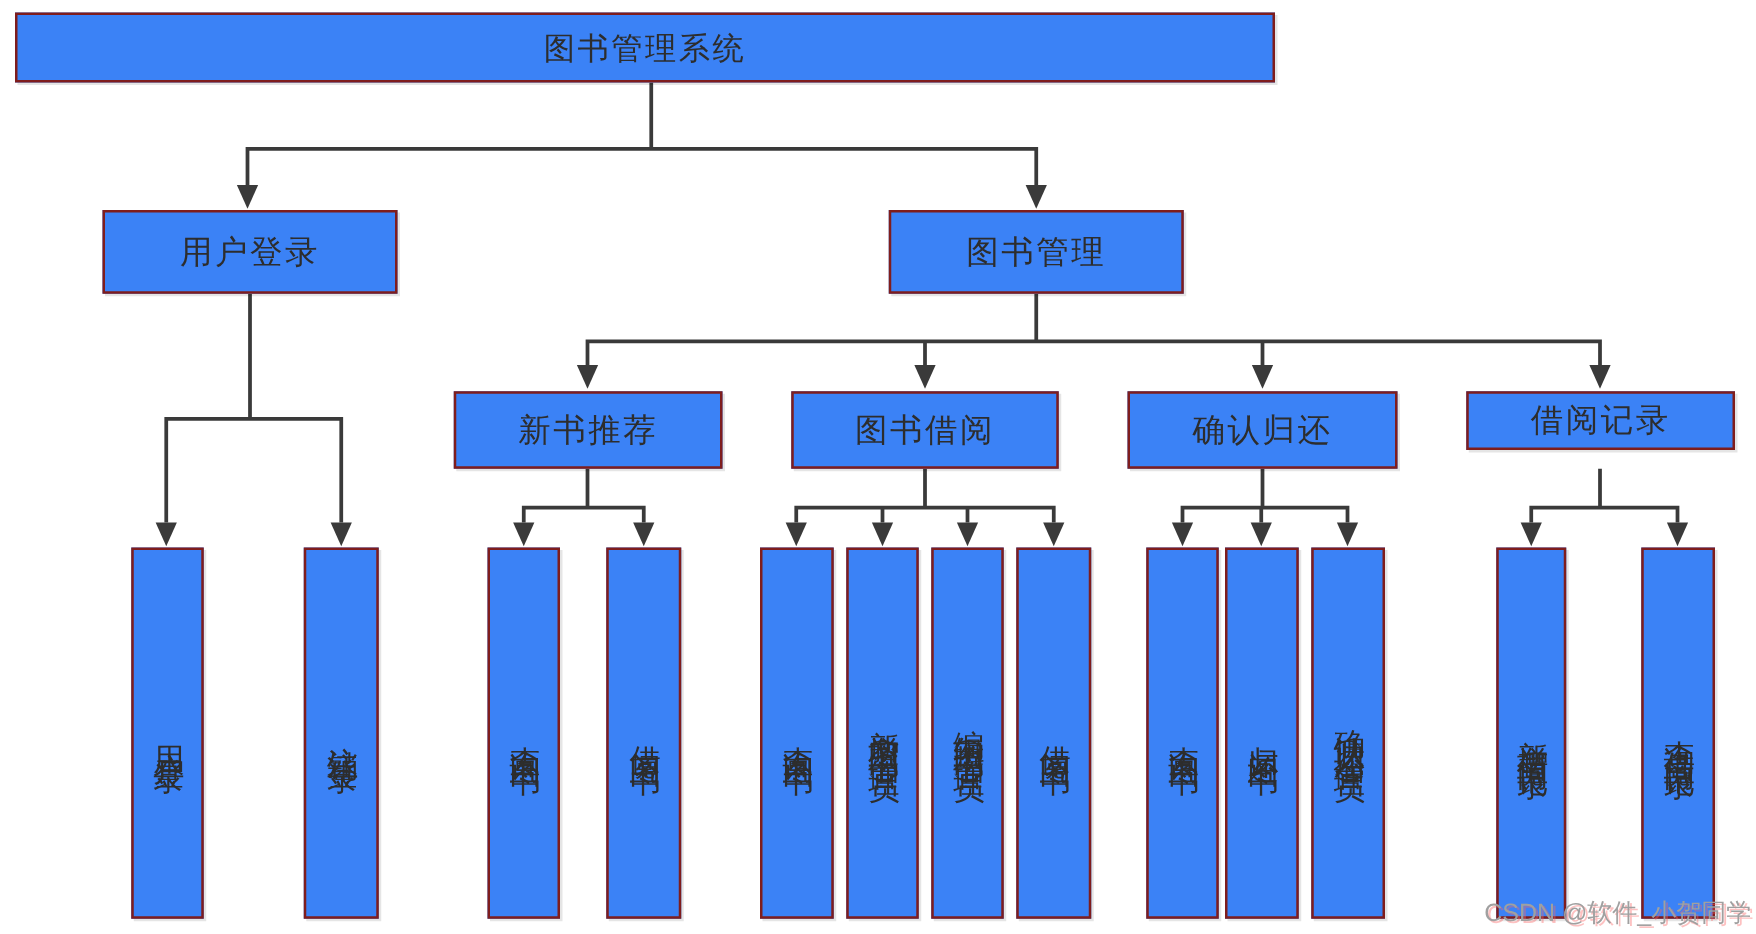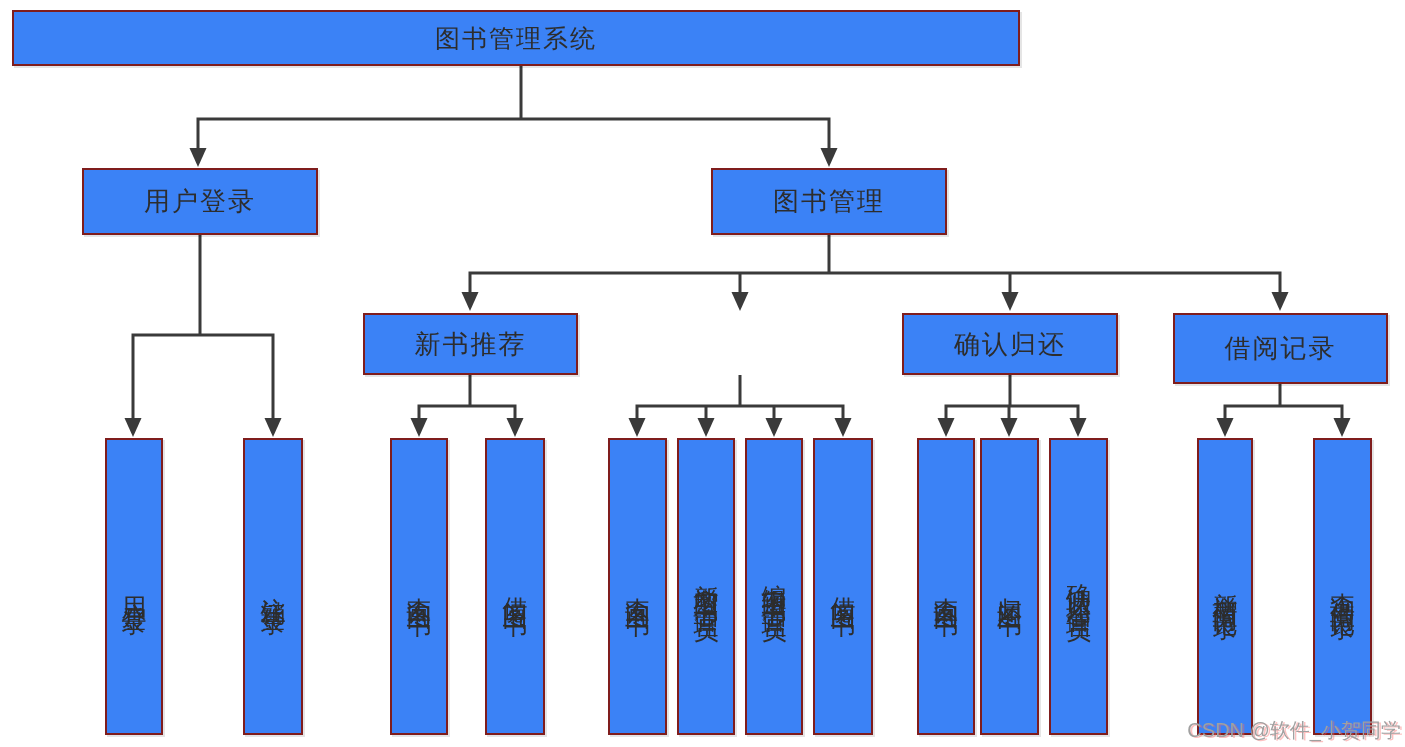--- a/index.html
+++ b/index.html
@@ -82,22 +82,23 @@
     <polygon points="1216.5,418 1233.5,418 1225,437"></polygon>
     <polygon points="1333.5,418 1350.5,418 1342,437"></polygon>
   </svg>
 
   <div class="node root" style="left:12px;top:10px;width:1008px;height:56px;">图书管理系统</div>
 
   <div class="node h" style="left:82px;top:168px;width:236px;height:67px;">用户登录</div>
   <div class="node h" style="left:711px;top:168px;width:236px;height:67px;text-align:right;">图书管理</div>
 
   <div class="node h" style="left:363px;top:313px;width:215px;height:62px;">新书推荐</div>
+  <div class="node h" style="left:633px;top:313px;width:214px;height:62px;">图书借阅</div>
   <div class="node h" style="left:902px;top:313px;width:216px;height:62px;">确认归还</div>
-  <div class="node h" style="left:1173px;top:313px;width:215px;height:71px;">借阅记录</div>
+  <div class="node h" style="left:1173px;top:313px;width:215px;height:47px;">借阅记录</div>
 
   <div class="node v" style="left:105px;top:438px;width:58px;height:297px;">用户登录</div>
   <div class="node v" style="left:243px;top:438px;width:60px;height:297px;">注销登录</div>
 
   <div class="node v" style="left:390px;top:438px;width:58px;height:297px;">查询图书</div>
   <div class="node v" style="left:485px;top:438px;width:60px;height:297px;">借阅图书</div>
 
   <div class="node v" style="left:608px;top:438px;width:59px;height:297px;">查询图书</div>
   <div class="node v" style="left:677px;top:438px;width:58px;height:297px;">新增图书（管理员）</div>
   <div class="node v" style="left:745px;top:438px;width:58px;height:297px;">编辑图书（管理员）</div>

